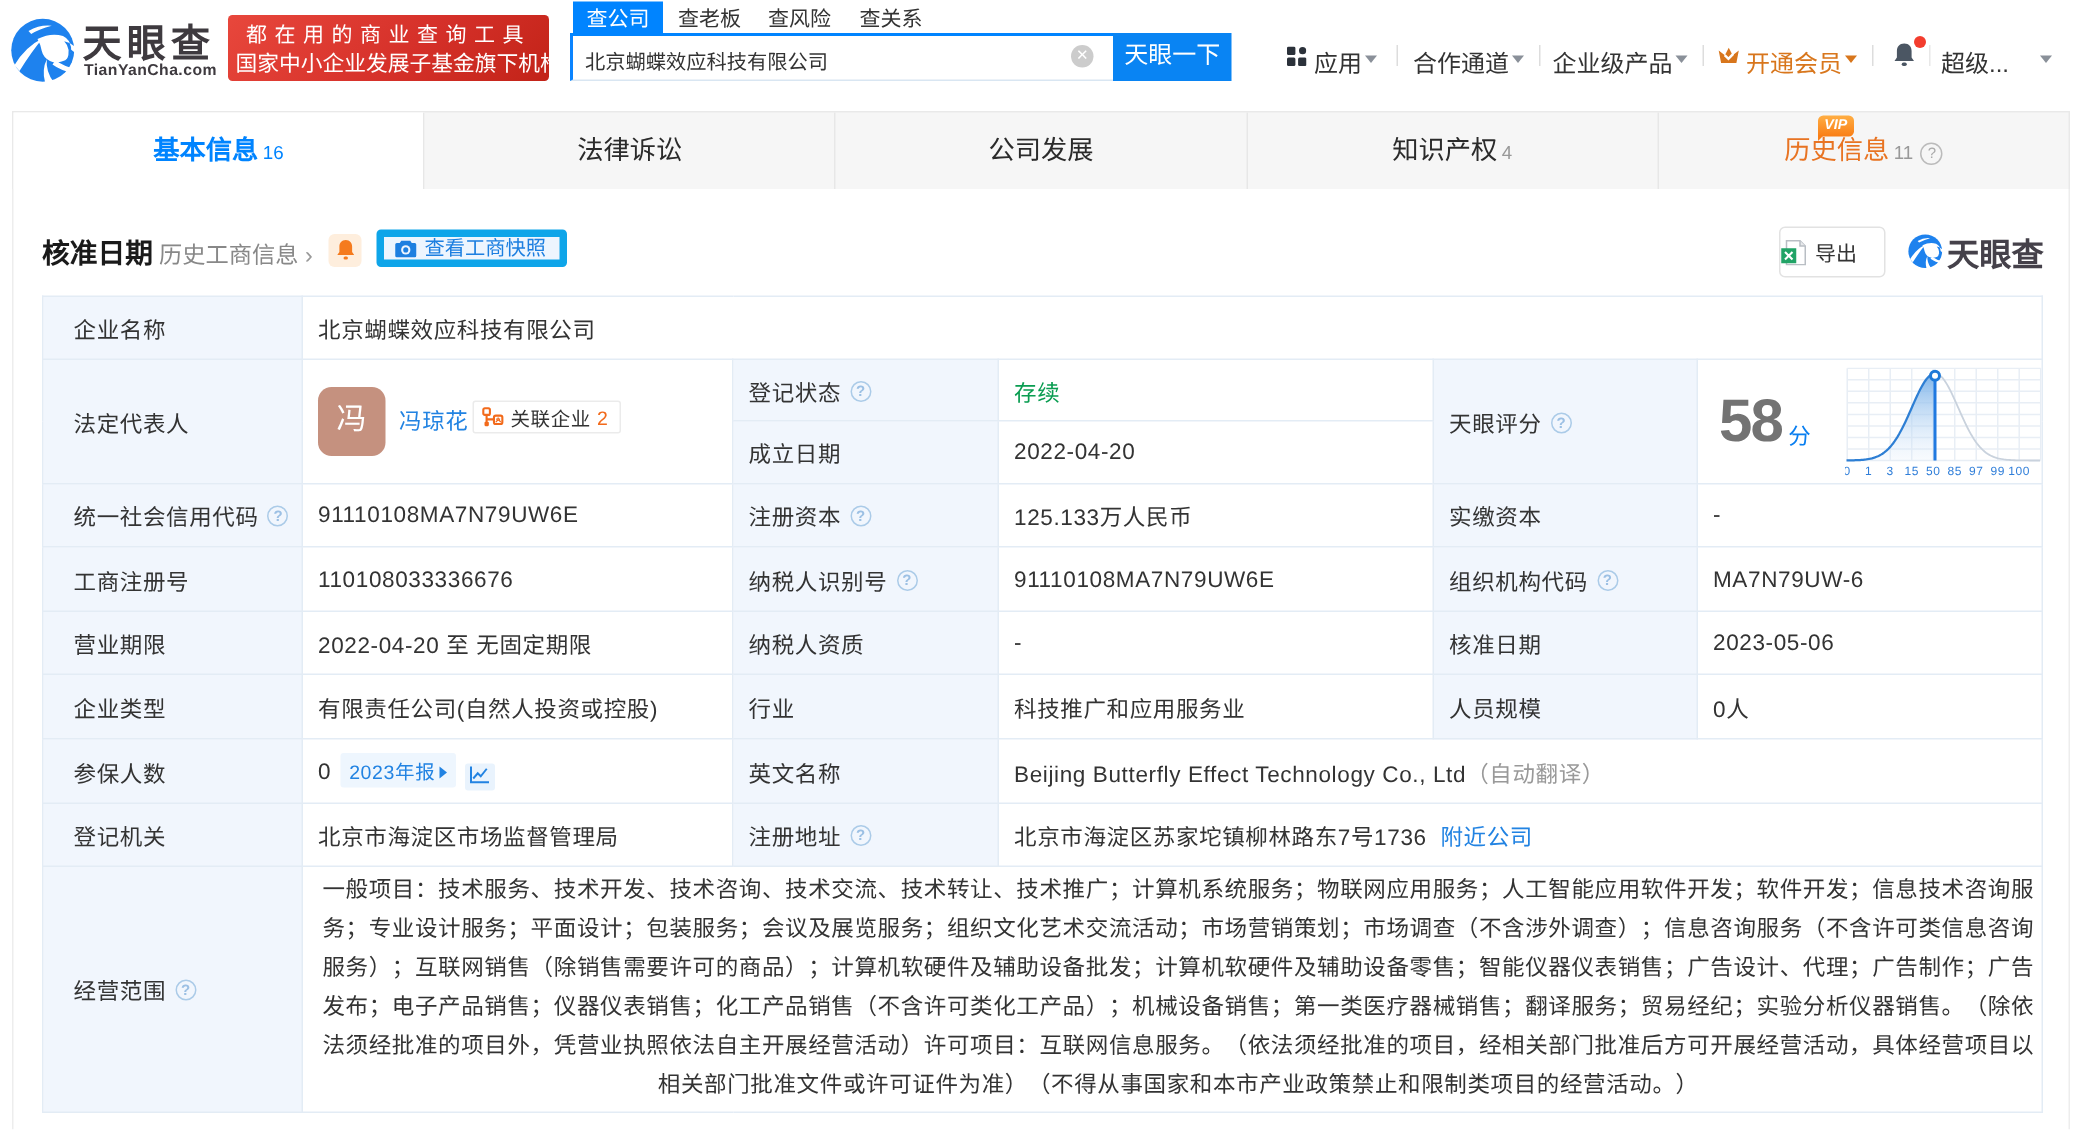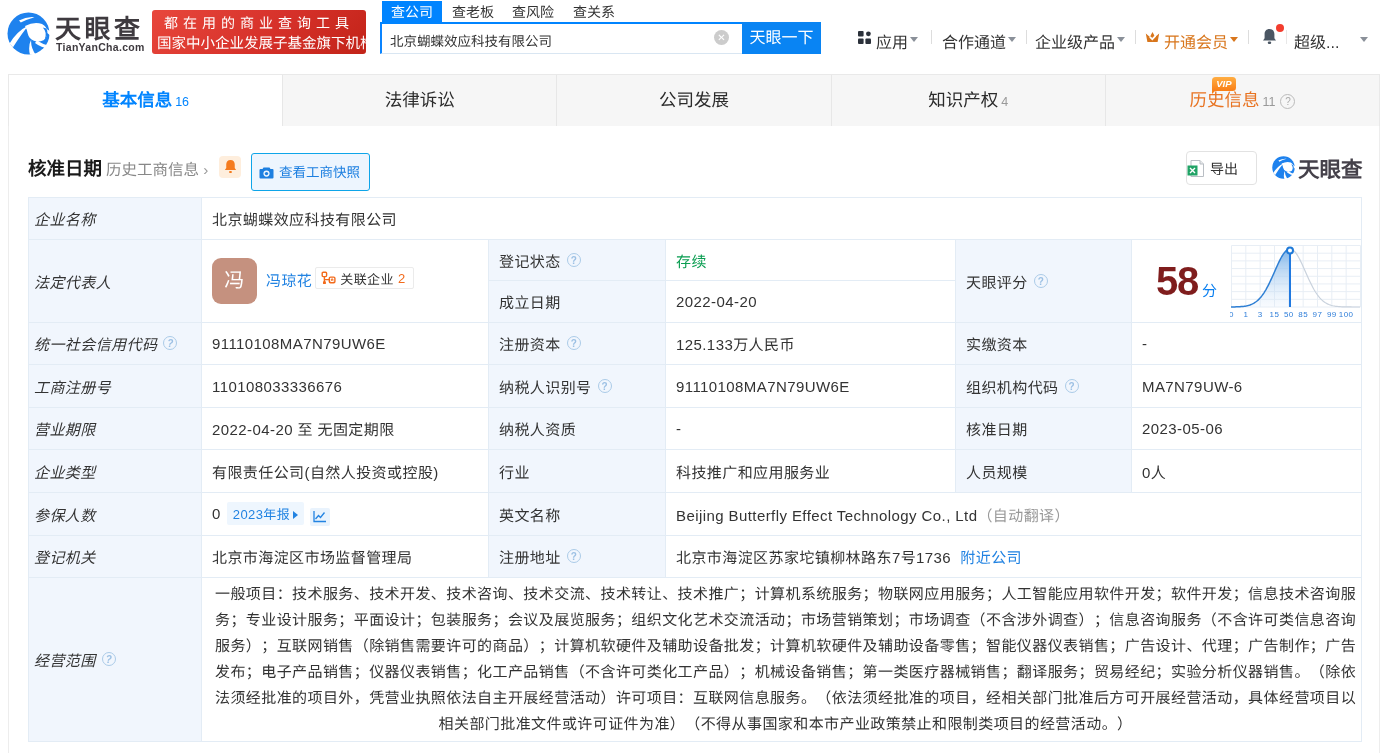--- a/index.html
+++ b/index.html
@@ -46,47 +46,47 @@
 
 
 #sbl,#sbr { top:126px; width:1px; height:627px; background:#ededed; }
 #sbl { left:8px; } #sbr { left:1379px; }
 
 
 #sec-title { left:28px; top:154px; font-size:18.5px; font-weight:bold; color:#1a1a1a; }
 #sec-his { left:106px; top:157px; font-size:15.5px; color:#888; }
 #sec-his i { color:#999; font-style:normal; }
 #bellchip { left:219px; top:156px; width:22px; height:22px; background:#feeedd; border-radius:4px; text-align:center; }
-#snapbtn { left:251px; top:153px; height:38px; background:#edf5fe; border:1px solid #0ea5e9; border-radius:3px; color:#1d7fe0; font-size:13.5px; line-height:23px; padding:0 9px 0 7px; display:flex; align-items:center; }
+#snapbtn { left:251px; top:153px; height:25px; background:#edf5fe; border:5px solid #0ea5e9; border-radius:3px; color:#1d7fe0; font-size:13.5px; line-height:23px; padding:0 9px 0 7px; display:flex; align-items:center; }
 #snapbtn svg { margin-right:5px; }
 #exportbtn { left:1186px; top:151px; width:71px; height:34px; background:#fff; border:1px solid #e2e2e2; border-radius:4px; display:flex; align-items:center; justify-content:flex-start; font-size:14px; color:#333; }
 #exportbtn svg { margin-right:6px; }
 #wm { left:1272px; top:152px; display:flex; align-items:center; }
 #wm .t { font-size:21.5px; font-weight:bold; color:#45414a; letter-spacing:0; margin-left:3px; }
 
 
 #info { position:absolute; left:28px; top:197px; border-collapse:collapse; table-layout:fixed; width:1333px; font-size:15px; letter-spacing:0.42px; color:#333; }
 #info td { border:1px solid #e3ecf5; padding:0 0 0 10px; vertical-align:middle; }
-#info td.lb { background:#f1f6fd; padding-left:5px;font-style:italic; }
+#info td.lb { background:#f1f6fd; padding-left:20px; }
 #info td.lb2 { background:#f1f6fd; padding-left:10px; }
 .q { display:inline-block; width:14px; height:14px; border:1px solid #abcbe8; border-radius:50%; color:#9cc0e4; font-size:10px; font-weight:bold; line-height:13px; text-align:center; margin-left:6px; vertical-align:3px; background:transparent; letter-spacing:0;}
 .grey { color:#999; }
 .lnk { color:#2283e2; }
 .green { color:#0a9d51; }
 
 
 #avatar { display:inline-block; width:45px; height:46px; background:#c5917f; border-radius:9px; color:#fff; font-size:20px; text-align:center; line-height:45px; vertical-align:middle; }
 #fname { color:#2283e2; margin:0 3px 0 9px; vertical-align:middle; position:relative; top:-2px; }
 #rel { display:inline-flex; align-items:center; height:22px; position:relative; top:-3px; border:1px solid #ebebeb; border-radius:2px; padding:0 7px 0 5px; font-size:13px; color:#333; vertical-align:middle; background:#fff; }
 #rel svg { margin-right:4px; }
 #rel b { color:#f26a1b; font-weight:normal; margin-left:4px; }
 
 
 #score { display:flex; align-items:center; }
-#s58 { font-size:40px; font-weight:bold; color:#7f1d1d; line-height:1; margin-left:24px; letter-spacing:-1.2px; }
+#s58 { font-size:40px; font-weight:bold; color:#737373; line-height:1; margin-left:14px; letter-spacing:-1.2px; }
 #sfen { font-size:15px; color:#0a7ff0; margin:16px 0 0 4px; }
 #schart { margin-left:auto; }
 
 
 .chip { display:inline-block; background:#eef6fe; border-radius:2px; color:#2283e2; font-size:13px; padding:2px 6px; margin-left:6px; }
 .tri { display:inline-block; width:0; height:0; border-top:4px solid transparent; border-bottom:4px solid transparent; border-left:5px solid #2283e2; margin-left:3px; }
 .chipi { display:inline-block; background:#e9f3fd; border-radius:2px; padding:1px 3px 0; margin-left:6px; vertical-align:-4px; }
 
 #scope { line-height:26px; padding:3px 2px 3px 10px !important; vertical-align:top !important; color:#333; text-spacing-trim:space-all;text-align:center; }
 </style>

